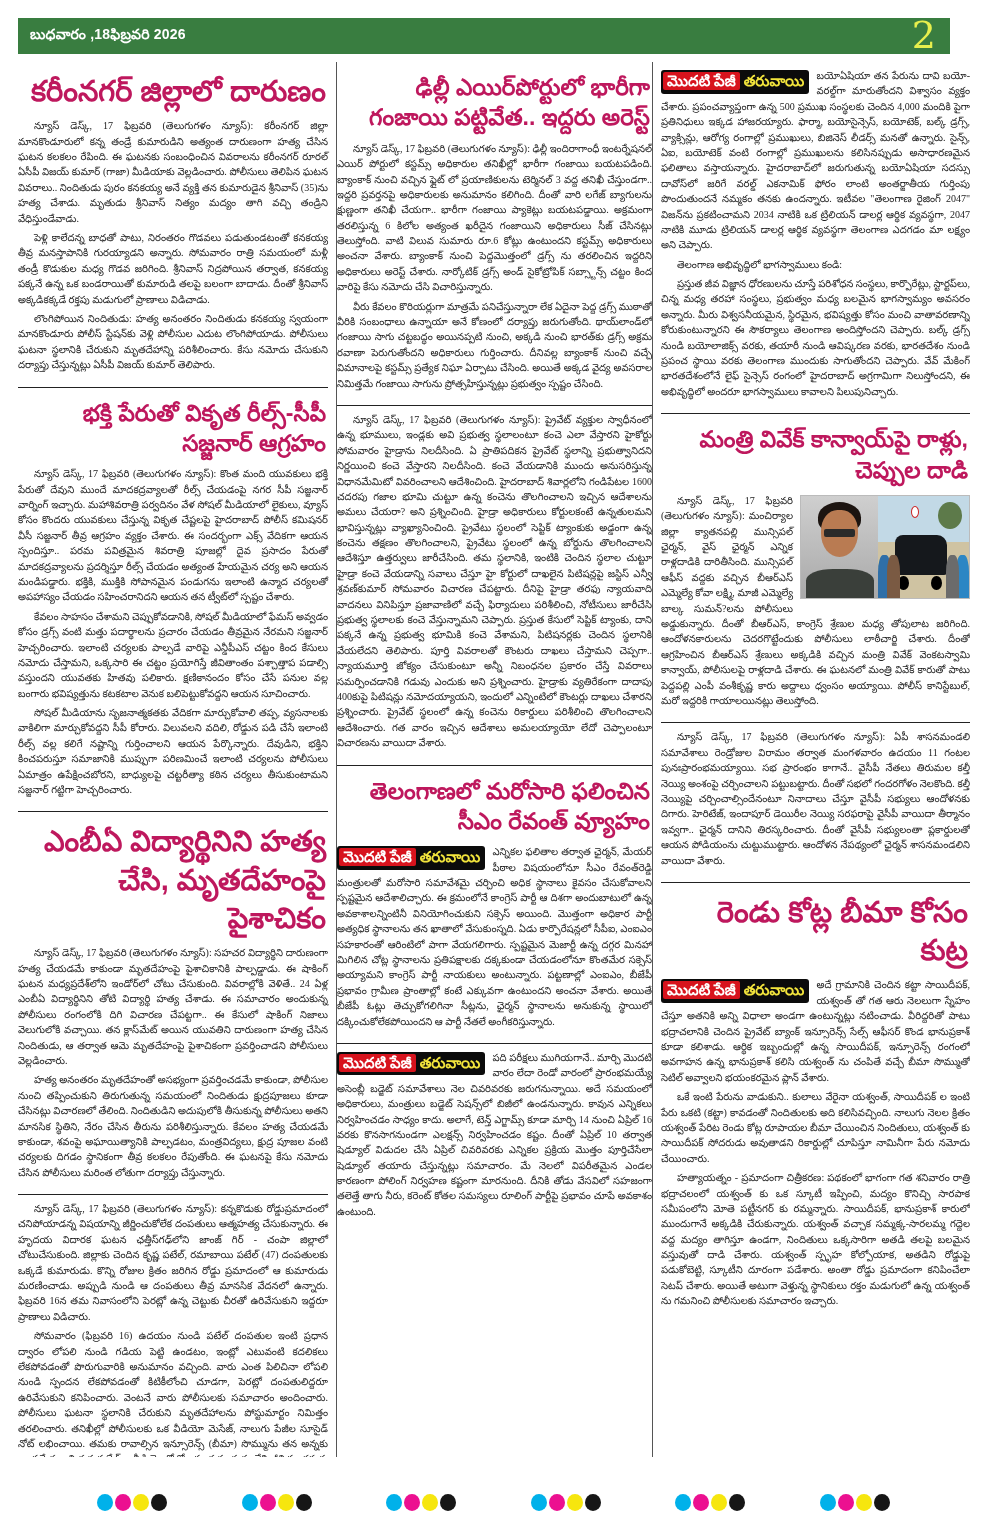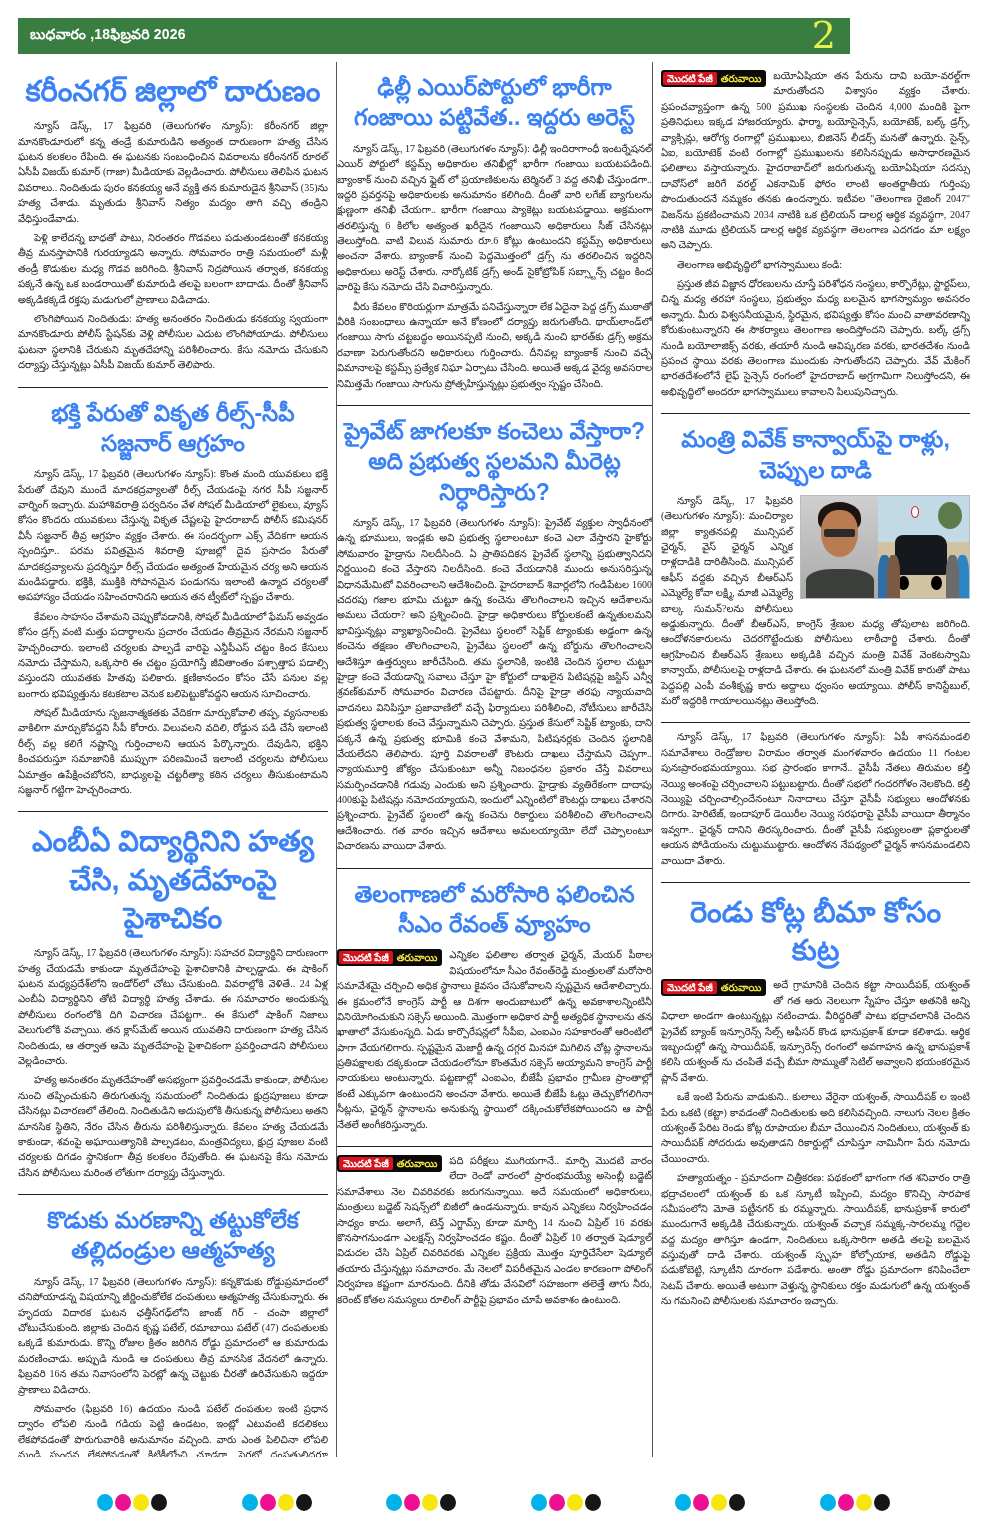--- a/index.html
+++ b/index.html
@@ -3,21 +3,21 @@
 <meta charset="utf-8">
 <style>
   * { margin:0; padding:0; box-sizing:border-box; }
   html,body { background:#ffffff; }
   body {
     width:987px; height:1525px; overflow:hidden; position:relative;
     font-family:"Liberation Sans","DejaVu Sans",sans-serif; color:#1b1b1b;
   }
   
   .masthead {
-    position:absolute; left:18px; top:18px; width:832px; height:36px;
+    position:absolute; left:18px; top:18px; width:932px; height:36px;
     background:#397d40; display:flex; align-items:center; justify-content:space-between;
     padding:0 14px 0 12px;
   }
   .masthead .date { color:#ffffff; font-size:14px; font-weight:bold; letter-spacing:.2px; }
   .masthead .pageno {
     color:#e7ef4d; font-size:38px; line-height:30px; font-family:"DejaVu Serif","Liberation Serif",serif;
     font-weight:400; transform:translateY(-1px);
   }
   
   .sheet {
@@ -25,33 +25,33 @@
     display:flex; overflow:hidden;
   }
   .col { height:100%; overflow:hidden; }
   .col1 { width:318px; padding-right:8px; }
   .col2 { width:317px; padding:0 0; border-left:1px solid #555; border-right:1px solid #555; }
   .col3 { width:317px; padding-left:8px; }
   
   .article { padding:6px 0 10px 0; }
   .article + .article { border-top:1.5px solid #222; }
   .hl {
-    font-weight:bold; color:#3b82f6; text-align:center; line-height:1.32;
+    font-weight:bold; color:#be185d; text-align:right; line-height:1.32;
     margin:4px 2px 8px 2px; letter-spacing:0;
   }
   .hl-xl { font-size:29px; }
   .hl-lg { font-size:23px; }
   .hl-md { font-size:23px; }
   .body-copy { font-size:10px; line-height:1.54; text-align:justify; color:#222; }
   .body-copy p { text-indent:16px; margin-bottom:4px;font-family:Liberation Serif, serif; }
   .body-copy p.no-indent { text-indent:0; }
   
   .cont-tag {
     float:left; background:#0b0b0b; border-radius:3px; padding:2px 5px 2px 2px;
-    margin:2px 7px 2px 0; white-space:nowrap; font-size:10px; font-weight:bold; line-height:1.3;
+    margin:2px 7px 2px 0; white-space:nowrap; font-size:15px; font-weight:bold; line-height:1.3;
   }
   .cont-tag .t1 { background:#d7131d; color:#ffffff; padding:1px 4px; border-radius:2px; margin-right:4px; }
   .cont-tag .t2 { color:#f2e43c; }
   
   .photo {
     float:right; width:170px; height:104px; margin:2px 0 4px 7px; display:flex;
     border:1px solid #bbb; overflow:hidden;
   }
   .photo .portrait { width:46%; height:100%; position:relative; background:linear-gradient(#cfcfcf,#a9a9a9); }
   .photo .portrait .hair { position:absolute; left:22%; top:6%; width:56%; height:30%; background:#1c1410; border-radius:50% 50% 40% 40%; }
@@ -105,39 +105,37 @@
       </div>
     </div>
     <div class="article">
       <div class="hl hl-xl">ఎంబీఏ విద్యార్థినిని హత్య చేసి, మృతదేహంపై పైశాచికం</div>
       <div class="body-copy clearfix">
         <p>న్యూస్ డెస్క్, 17 ఫిబ్రవరి (తెలుగుగళం న్యూస్): సహచర విద్యార్థిని దారుణంగా హత్య చేయడమే కాకుండా మృతదేహంపై పైశాచికానికి పాల్పడ్డాడు. ఈ షాకింగ్ ఘటన మధ్యప్రదేశ్‌లోని ఇండోర్‌లో చోటు చేసుకుంది. వివరాల్లోకి వెళితే.. 24 ఏళ్ల ఎంబీఏ విద్యార్థినిని తోటి విద్యార్థి హత్య చేశాడు. ఈ సమాచారం అందుకున్న పోలీసులు రంగంలోకి దిగి విచారణ చేపట్టగా.. ఈ కేసులో షాకింగ్ నిజాలు వెలుగులోకి వచ్చాయి. తన క్లాస్‌మేట్ అయిన యువతిని దారుణంగా హత్య చేసిన నిందితుడు, ఆ తర్వాత ఆమె మృతదేహంపై పైశాచికంగా ప్రవర్తించాడని పోలీసులు వెల్లడించారు.</p>
         <p>హత్య అనంతరం మృతదేహంతో అసభ్యంగా ప్రవర్తించడమే కాకుండా, పోలీసుల నుంచి తప్పించుకుని తిరుగుతున్న సమయంలో నిందితుడు క్షుద్రపూజలు కూడా చేసినట్లు విచారణలో తేలింది. నిందితుడిని అదుపులోకి తీసుకున్న పోలీసులు అతని మానసిక స్థితిని, నేరం చేసిన తీరును పరిశీలిస్తున్నారు. కేవలం హత్య చేయడమే కాకుండా, శవంపై అఘాయిత్యానికి పాల్పడటం, మంత్రవిద్యలు, క్షుద్ర పూజల వంటి చర్యలకు దిగడం స్థానికంగా తీవ్ర కలకలం రేపుతోంది. ఈ ఘటనపై కేసు నమోదు చేసిన పోలీసులు మరింత లోతుగా దర్యాప్తు చేస్తున్నారు.</p>
       </div>
     </div>
     <div class="article">
-      <div class="hl hl-md">కొడుకు మరణాన్ని తట్టుకోలేక తల్లిదండ్రుల ఆత్మహత్య</div>
       <div class="body-copy clearfix">
         <p>న్యూస్ డెస్క్, 17 ఫిబ్రవరి (తెలుగుగళం న్యూస్): కన్నకొడుకు రోడ్డుప్రమాదంలో చనిపోయాడన్న విషయాన్ని జీర్ణించుకోలేక దంపతులు ఆత్మహత్య చేసుకున్నారు. ఈ హృదయ విదారక ఘటన ఛత్తీస్‌గఢ్‌లోని జాంజ్ గిర్ - చంపా జిల్లాలో చోటుచేసుకుంది. జిల్లాకు చెందిన కృష్ణ పటేల్, రమాబాయి పటేల్ (47) దంపతులకు ఒక్కడే కుమారుడు. కొన్ని రోజుల క్రితం జరిగిన రోడ్డు ప్రమాదంలో ఆ కుమారుడు మరణించాడు. అప్పుడి నుండి ఆ దంపతులు తీవ్ర మానసిక వేదనలో ఉన్నారు. ఫిబ్రవరి 16న తమ నివాసంలోని పెరట్లో ఉన్న చెట్టుకు చీరతో ఉరివేసుకుని ఇద్దరూ ప్రాణాలు విడిచారు.</p>
         <p>సోమవారం (ఫిబ్రవరి 16) ఉదయం నుండి పటేల్ దంపతుల ఇంటి ప్రధాన ద్వారం లోపలి నుండి గడియ పెట్టి ఉండటం, ఇంట్లో ఎటువంటి కదలికలు లేకపోవడంతో పొరుగువారికి అనుమానం వచ్చింది. వారు ఎంత పిలిచినా లోపలి నుండి స్పందన లేకపోవడంతో కిటికీలోంచి చూడగా, పెరట్లో దంపతులిద్దరూ ఉరివేసుకుని కనిపించారు. వెంటనే వారు పోలీసులకు సమాచారం అందించారు. పోలీసులు ఘటనా స్థలానికి చేరుకుని మృతదేహాలను పోస్టుమార్టం నిమిత్తం తరలించారు. తనిఖీల్లో పోలీసులకు ఒక వీడియో మెసేజ్, నాలుగు పేజీల సూసైడ్ నోట్ లభించాయి. తమకు రావాల్సిన ఇన్సూరెన్స్ (బీమా) సొమ్మును తన అన్నకు అందజేయాలని కృష్ణ పటేల్ ఆ వీడియోలో కోరారు. కుమారుడు లేని జీవితం తమకు భారంగా మారిందని, ఆ బాధను భరించలేకే ఈ నిర్ణయం తీసుకుంటున్నట్లు లేఖలో పేర్కొన్నారు. ఈ ఘటనతో గ్రామం మొత్తం విషాదంలో మునిగిపోయింది. "కష్టకాలంలో వారికి సరైన మానసిక ధైర్యం అంది ఉంటే, ఇంతటి దారుణ నిర్ణయం తీసుకునేవారు కాదు" అని గ్రామస్తులు కన్నీరుమున్నీరవుతున్నారు. ప్రస్తుతం పోలీసులు కేసు నమోదు చేసి అన్ని కోణాల్లో విచారణ జరుపుతున్నారు.</p>
       </div>
     </div>
 
   </div>
 
   <div class="col col2">
     <div class="article">
       <div class="hl hl-lg">ఢిల్లీ ఎయిర్‌పోర్టులో భారీగా గంజాయి పట్టివేత.. ఇద్దరు అరెస్ట్</div>
       <div class="body-copy clearfix">
         <p>న్యూస్ డెస్క్, 17 ఫిబ్రవరి (తెలుగుగళం న్యూస్): ఢిల్లీ ఇందిరాగాంధీ ఇంటర్నేషనల్ ఎయిర్ పోర్టులో కస్టమ్స్ అధికారుల తనిఖీల్లో భారీగా గంజాయి బయటపడింది. బ్యాంకాక్ నుంచి వచ్చిన ఫ్లైట్ లో ప్రయాణికులను టెర్మినల్ 3 వద్ద తనిఖీ చేస్తుండగా.. ఇద్దరి ప్రవర్తనపై అధికారులకు అనుమానం కలిగింది. దీంతో వారి లగేజ్ బ్యాగులను క్షుణ్ణంగా తనిఖీ చేయగా.. భారీగా గంజాయి ప్యాకెట్లు బయటపడ్డాయి. అక్రమంగా తరలిస్తున్న 6 కిలోల అత్యంత ఖరీదైన గంజాయిని అధికారులు సీజ్ చేసినట్లు తెలుస్తోంది. వాటి విలువ సుమారు రూ.6 కోట్లు ఉంటుందని కస్టమ్స్ అధికారులు అంచనా వేశారు. బ్యాంకాక్ నుంచి పెద్దమొత్తంలో డ్రగ్స్ ను తరలించిన ఇద్దరిని అధికారులు అరెస్ట్ చేశారు. నార్కోటిక్ డ్రగ్స్ అండ్ సైకోట్రోపిక్ సబ్స్టాన్స్ చట్టం కింద వారిపై కేసు నమోదు చేసి విచారిస్తున్నారు.</p>
         <p>వీరు కేవలం కొరియర్లుగా మాత్రమే పనిచేస్తున్నారా లేక ఏదైనా పెద్ద డ్రగ్స్ ముఠాతో వీరికి సంబంధాలు ఉన్నాయా అనే కోణంలో దర్యాప్తు జరుగుతోంది. థాయ్‌లాండ్‌లో గంజాయి సాగు చట్టబద్ధం అయినప్పటి నుంచి, అక్కడి నుంచి భారత్‌కు డ్రగ్స్ అక్రమ రవాణా పెరుగుతోందని అధికారులు గుర్తించారు. దీనివల్ల బ్యాంకాక్ నుంచి వచ్చే విమానాలపై కస్టమ్స్ ప్రత్యేక నిఘా ఏర్పాటు చేసింది. అయితే అక్కడ వైద్య అవసరాల నిమిత్తమే గంజాయి సాగును ప్రోత్సహిస్తున్నట్లు ప్రభుత్వం స్పష్టం చేసింది.</p>
       </div>
     </div>
     <div class="article">
-      <div class="hl hl-lg">ప్రైవేట్ జాగలకూ కంచెలు వేస్తారా? అది ప్రభుత్వ స్థలమని మీరెట్ల నిర్ధారిస్తారు?</div>
       <div class="body-copy clearfix">
         <p>న్యూస్ డెస్క్, 17 ఫిబ్రవరి (తెలుగుగళం న్యూస్): ప్రైవేట్ వ్యక్తుల స్వాధీనంలో ఉన్న భూములు, ఇండ్లకు అవి ప్రభుత్వ స్థలాలంటూ కంచె ఎలా వేస్తారని హైకోర్టు సోమవారం హైడ్రాను నిలదీసింది. ఏ ప్రాతిపదికన ప్రైవేట్ స్థలాన్ని ప్రభుత్వానిదని నిర్ణయించి కంచె వేస్తారని నిలదీసింది. కంచె వేయడానికి ముందు అనుసరిస్తున్న విధానమేమిటో వివరించాలని ఆదేశించింది. హైదరాబాద్ శివార్లలోని గండిపేటల 1600 చదరపు గజాల భూమి చుట్టూ ఉన్న కంచెను తొలగించాలని ఇచ్చిన ఆదేశాలను అమలు చేయరా? అని ప్రశ్నించింది. హైడ్రా అధికారులు కోర్టులకంటే ఉన్నతులమని భావిస్తున్నట్లు వ్యాఖ్యానించింది. ప్రైవేటు స్థలంలో సెప్టిక్ ట్యాంకుకు అడ్డంగా ఉన్న కంచెను తక్షణం తొలగించాలని, ప్రైవేటు స్థలంలో ఉన్న బోర్డును తొలగించాలని ఆదేశిస్తూ ఉత్తర్వులు జారీచేసింది. తమ స్థలానికి, ఇంటికి చెందిన స్థలాల చుట్టూ హైడ్రా కంచె వేయడాన్ని సవాలు చేస్తూ హై కోర్టులో దాఖలైన పిటిషన్లపై జస్టిస్ ఎన్వీ శ్రవణ్‌కుమార్ సోమవారం విచారణ చేపట్టారు. దీనిపై హైడ్రా తరఫు న్యాయవాది వాదనలు వినిపిస్తూ ప్రజావాణిలో వచ్చే ఫిర్యాదులు పరిశీలించి, నోటీసులు జారీచేసి ప్రభుత్వ స్థలాలకు కంచె వేస్తున్నామని చెప్పారు. ప్రస్తుత కేసులో సెప్టిక్ ట్యాంకు, దాని పక్కనే ఉన్న ప్రభుత్వ భూమికి కంచె వేశామని, పిటిషనర్లకు చెందిన స్థలానికి వేయలేదని తెలిపారు. పూర్తి వివరాలతో కౌంటరు దాఖలు చేస్తామని చెప్పగా.. న్యాయమూర్తి జోక్యం చేసుకుంటూ అన్నీ నిబంధనల ప్రకారం చేస్తే వివరాలు సమర్పించడానికి గడువు ఎందుకు అని ప్రశ్నించారు. హైడ్రాకు వ్యతిరేకంగా దాదాపు 400కుపై పిటిషన్లు నమోదయ్యాయని, ఇందులో ఎన్నింటిలో కౌంటర్లు దాఖలు చేశారని ప్రశ్నించారు. ప్రైవేట్ స్థలంలో ఉన్న కంచెను రికార్డులు పరిశీలించి తొలగించాలని ఆదేశించారు. గత వారం ఇచ్చిన ఆదేశాలు అమలయ్యాయో లేదో చెప్పాలంటూ విచారణను వాయిదా వేశారు.</p>
       </div>
     </div>
     <div class="article">
       <div class="hl hl-lg">తెలంగాణలో మరోసారి ఫలించిన సీఎం రేవంత్ వ్యూహం</div>
       <div class="body-copy clearfix">
         <p class="no-indent">
           <span class="cont-tag"><span class="t1">మొదటి పేజీ</span><span class="t2">తరువాయి</span></span><span>ఎన్నికల ఫలితాల తర్వాత ఛైర్మన్, మేయర్ పీఠాల విషయంలోనూ సీఎం రేవంత్‌రెడ్డి మంత్రులతో మరోసారి సమావేశమై చర్చించి అధిక స్థానాలు కైవసం చేసుకోవాలని స్పష్టమైన ఆదేశాలిచ్చారు. ఈ క్రమంలోనే కాంగ్రెస్ పార్టీ ఆ దిశగా అందుబాటులో ఉన్న అవకాశాలన్నింటినీ వినియోగించుకుని సక్సెస్ అయింది. మొత్తంగా అధికార పార్టీ అత్యధిక స్థానాలను తన ఖాతాలో వేసుకుంస్నది. ఏడు కార్పొరేషన్లలో సీపీఐ, ఎంఐఎం సహకారంతో ఆరింటిలో పాగా వేయగలిగారు. స్పష్టమైన మెజార్టీ ఉన్న దగ్గర మినహా మిగిలిన చోట్ల స్థానాలను ప్రతిపక్షాలకు దక్కకుండా చేయడంలోనూ కొంతమేర సక్సెస్ అయ్యామని కాంగ్రెస్ పార్టీ నాయకులు అంటున్నారు. పట్టణాల్లో ఎంఐఎం, బీజేపీ ప్రభావం గ్రామీణ ప్రాంతాల్లో కంటే ఎక్కువగా ఉంటుందని అంచనా వేశారు. అయితే బీజేపీ ఓట్లు తెచ్చుకోగలిగినా సీట్లను, ఛైర్మన్ స్థానాలను అనుకున్న స్థాయిలో దక్కించుకోలేకపోయిందని ఆ పార్టీ నేతలే అంగీకరిస్తున్నారు.</span>
         </p>

